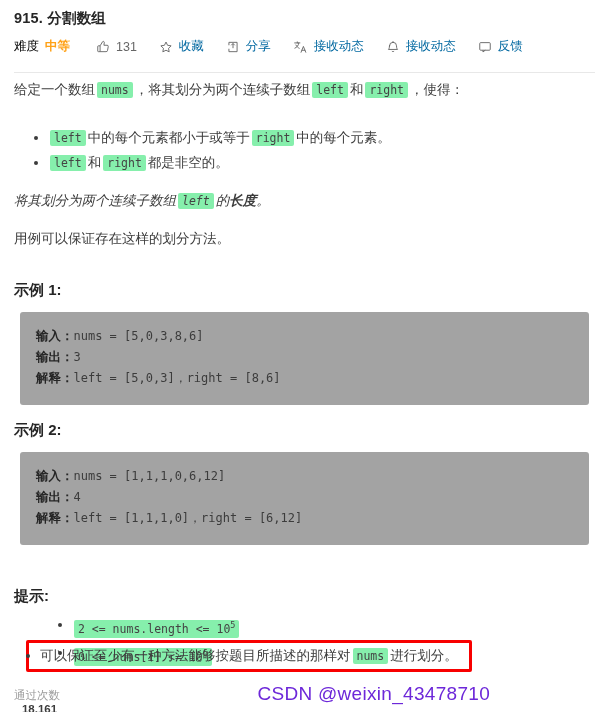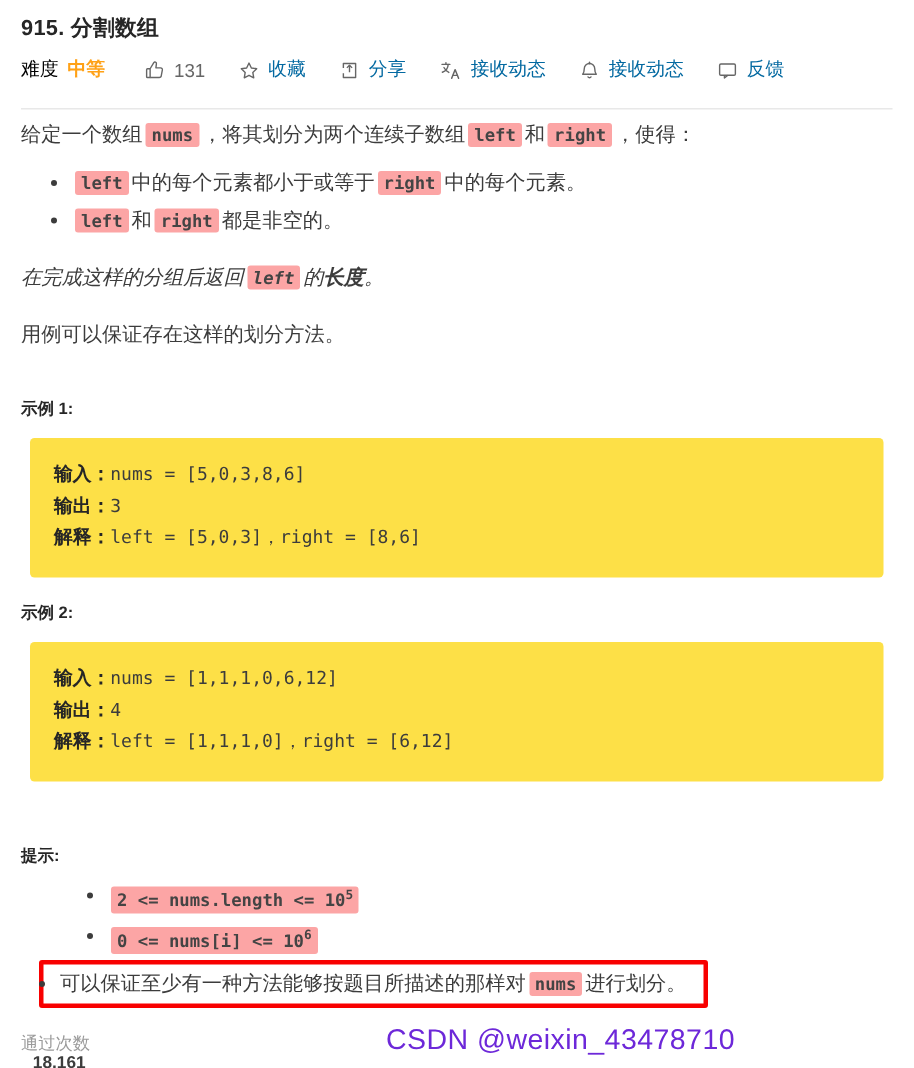--- a/index.html
+++ b/index.html
@@ -86,21 +86,21 @@
     color: #3c3c3c;
   }
   p.para.spaced { margin-top: 14px; }
   .italic-line {
     font-style: italic;
     color: #3c3c3c;
   }
   .italic-line b { font-style: italic; font-weight: bold; }
 
   ul.bullets {
-    margin: 8px 0 0 0;
+    margin: 24px 0 0 0;
     padding-left: 48px;
     list-style: none;
   }
   ul.bullets li {
     position: relative;
     font-size: 13.5px;
     line-height: 23px;
     color: #3c3c3c;
     margin-bottom: 1px;
   }
@@ -110,40 +110,39 @@
     left: -14px;
     top: 10px;
     width: 4px;
     height: 4px;
     border-radius: 50%;
     background: #3c3c3c;
   }
 
   code.chip {
     font-family: "DejaVu Sans Mono", monospace;
-    background: #fca5a5;
+    background: #86efac;
     color: #444444;
     border-radius: 2px;
     padding: 1px 4px;
     font-size: 11.5px;
     margin: 0 2px;
-    font-weight: bold;
   }
 
   .section-head {
     margin: 0;
     padding: 0 14px;
-    font-size: 11px;
+    font-size: 15px;
     font-weight: bold;
     color: #262626;
   }
 
   pre.example {
     margin: 12px 20px 0 20px;
-    background: #fde047;
+    background: #a3a3a3;
     border-radius: 3px;
     padding: 14px 16px 16px 16px;
     font-family: "DejaVu Sans Mono", monospace;
     font-size: 12px;
     line-height: 21px;
     color: #3c3c3c;
     white-space: pre-wrap;
     word-break: break-word;
   }
   pre.example b {
@@ -323,21 +322,21 @@
 
   <div class="content">
 
     <p class="para"><span>给定一个数组</span><code class="chip">nums</code><span>，将其划分为两个连续子数组</span><code class="chip">left</code><span>和</span><code class="chip">right</code><span>，使得：</span></p>
 
     <ul class="bullets">
       <li><code class="chip">left</code><span>中的每个元素都小于或等于</span><code class="chip">right</code><span>中的每个元素。</span></li>
       <li><code class="chip">left</code><span>和</span><code class="chip">right</code><span>都是非空的。</span></li>
     </ul>
 
-    <p class="para spaced italic-line"><span>在完成这样的分组后返回</span><code class="chip">left</code><span>的</span><b>长度</b><span>。</span></p>
+    <p class="para spaced italic-line"><span>将其划分为两个连续子数组</span><code class="chip">left</code><span>的</span><b>长度</b><span>。</span></p>
 
     <p class="para spaced">用例可以保证存在这样的划分方法。</p>
 
     <div style="height:30px"></div>
 
     <p class="section-head">示例 1:</p>
     <pre class="example"><b>输入：</b><span>nums = [5,0,3,8,6]</span>
 <b>输出：</b><span>3</span>
 <b>解释：</b><span>left = [5,0,3]，right = [8,6]</span></pre>
 

